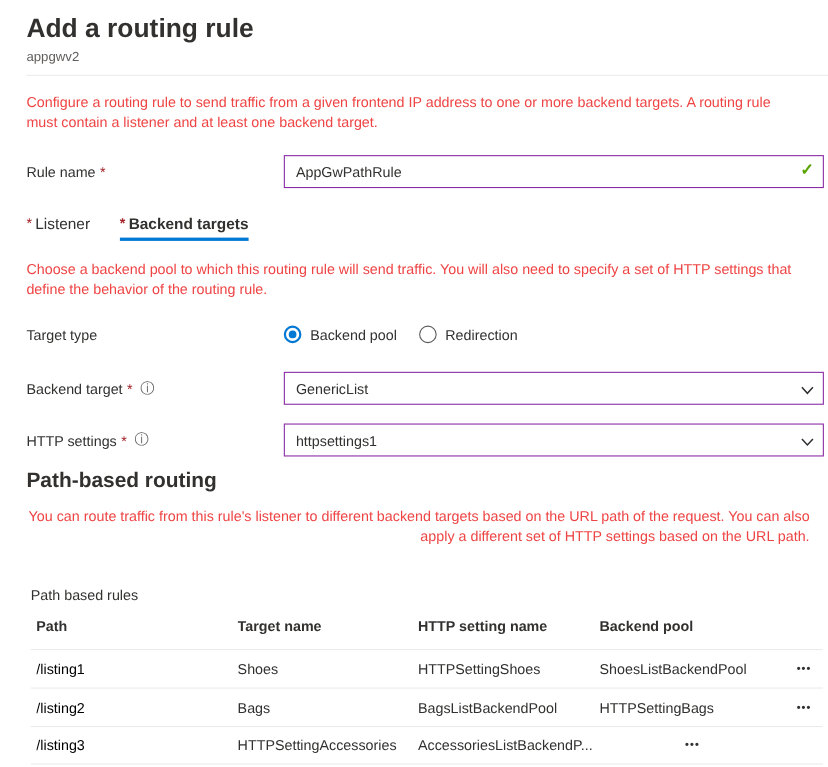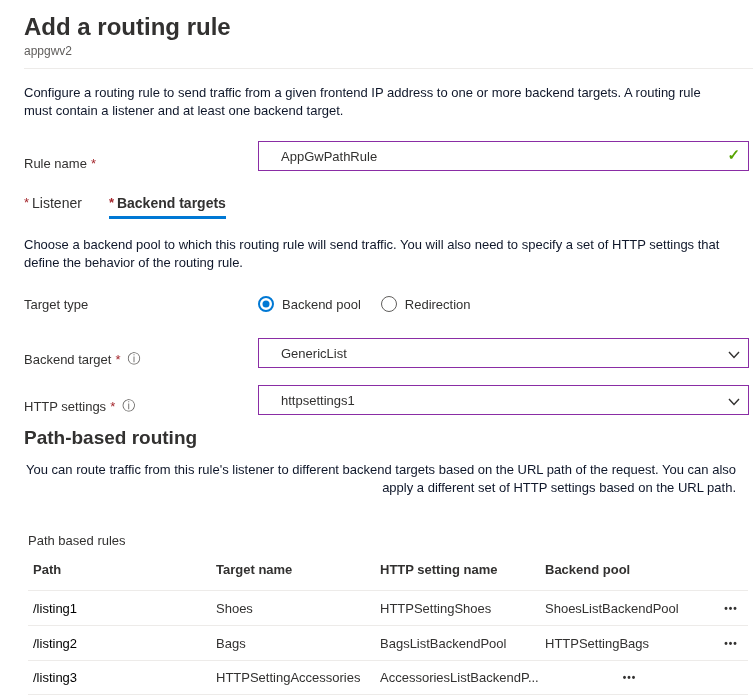--- a/index.html
+++ b/index.html
@@ -8,31 +8,31 @@
     font-family:"Liberation Sans",sans-serif;
     color:#323130;font-size:13px;
     -webkit-font-smoothing:antialiased;
   }
   .page{padding:12px 0 0 24px;}
 
   .title{font-size:24px;font-weight:600;line-height:30px;margin:0;color:#323130;}
   .subtitle{font-size:12px;color:#605e5c;margin-top:2px;}
   .top-divider{border:none;border-top:1px solid #edebe9;margin:10px 0 0 0;width:729px;}
 
-  p.desc{margin:15px 0 0 0;max-width:707px;line-height:18px;color:#0f172a;}
+  p.desc{margin:15px 0 0 0;max-width:707px;line-height:18px;color:#ef4444;}
 
-  .form-row{display:flex;align-items:flex-end;margin-top:21px;}
+  .form-row{display:flex;align-items:center;margin-top:21px;}
   .form-label{width:234px;flex:0 0 234px;font-size:13px;color:#323130;display:flex;align-items:center;}
   .required{color:#a4262c;margin-left:4px;}
   .info-icon{color:#605e5c;font-size:13px;margin-left:7px;font-style:normal;}
   .control{flex:1;margin-right:4px;position:relative;}
 
   .textbox,.selectbox{
     height:28px;border:1px solid #8a2da5;background:#fff;
-    display:flex;align-items:center;padding:0 28px 0 22px;
+    display:flex;align-items:center;padding:0 28px 0 10px;
     font-size:13px;color:#323130;box-sizing:content-box;cursor:text;
   }
   .selectbox{cursor:pointer;}
   .valid-check{position:absolute;right:9px;top:6px;color:#57a300;font-size:15px;font-weight:bold;line-height:1;}
   .chevron{position:absolute;right:9px;top:9px;}
 
   .tabs{display:flex;gap:27px;margin-top:24px;}
   .tab{display:inline-flex;align-items:flex-start;padding-bottom:5px;font-size:14px;cursor:pointer;border-bottom:3px solid transparent;}
   .tab .required{margin:0 3px 0 0;font-size:13px;}
   .tab.active{font-weight:700;border-bottom-color:#0078d4;}

